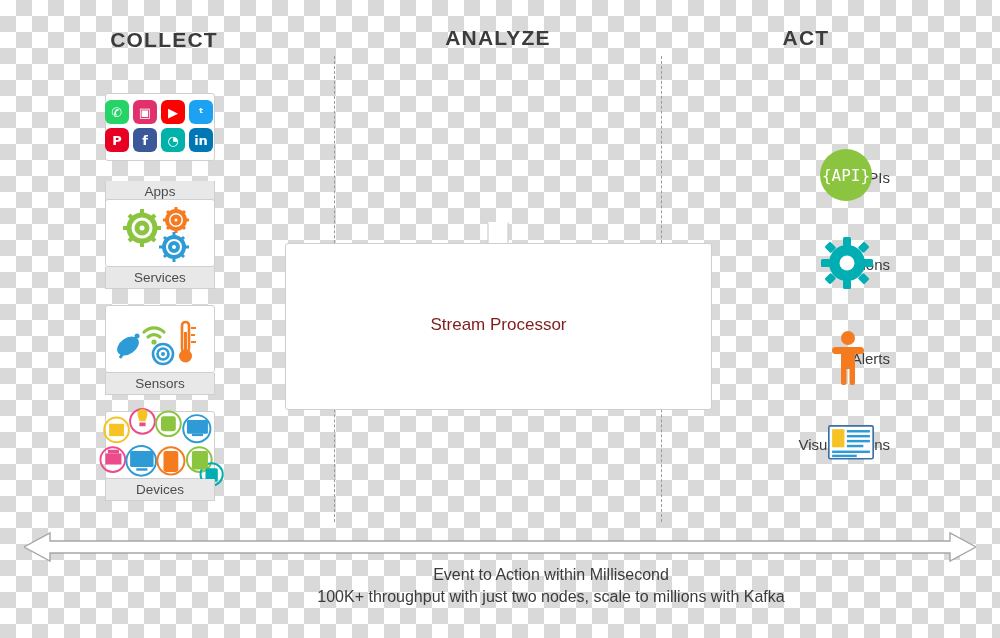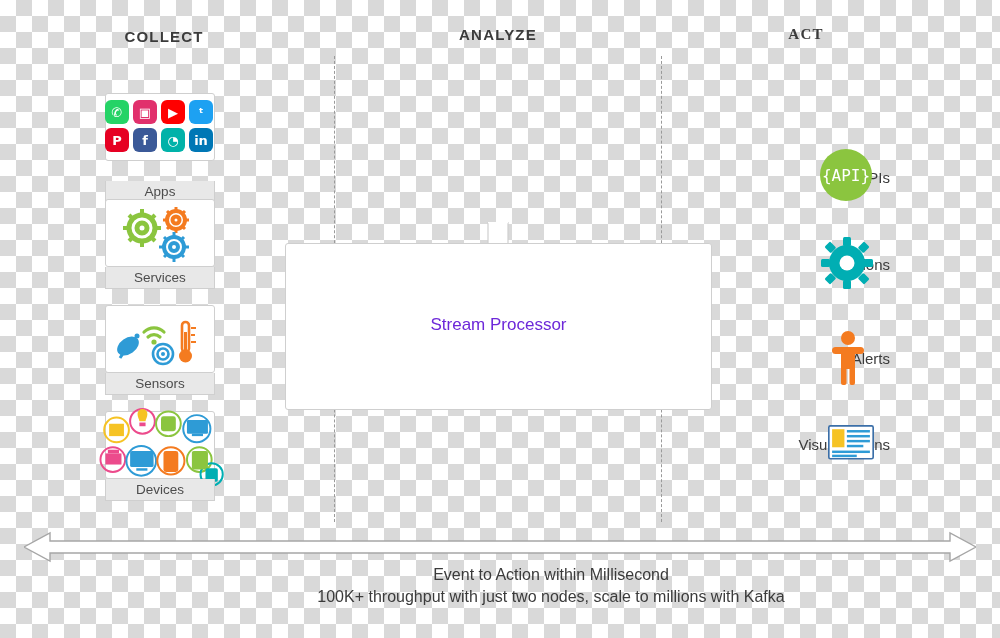--- a/index.html
+++ b/index.html
@@ -19,27 +19,27 @@
   }
 
   .stage { position: absolute; inset: 0; }
 
   
   .col-title {
     position: absolute;
     font-weight: bold;
     color: #3b3b3b;
     letter-spacing: 1.2px;
-    font-size: 15px;
+    font-size: 21px;
     text-align: center;
     white-space: nowrap;
   }
   #title-collect { left: 64px;  top: 28px;  width: 200px; }
   #title-analyze { left: 398px; top: 26px;  width: 200px; }
-  #title-act     { left: 706px; top: 26px;  width: 200px; font-family: Liberation Serif, serif; }
+  #title-act     { left: 706px; top: 26px;  width: 200px; }
 
   
   .divider {
     position: absolute;
     top: 56px;
     height: 466px;
     border-left: 1px dashed #9a9a9a;
   }
   #divider-left  { left: 334px; }
   #divider-right { left: 661px; }
@@ -119,21 +119,21 @@
     left: 285px; top: 243px;
     width: 427px; height: 167px;
     background: #ffffff;
     border: 1px solid #cfcfcf;
     border-radius: 3px;
   }
   #processor-label {
     position: absolute;
     left: 0; right: 0; top: 71px;
     text-align: center;
-    font-size: 17px; color: #6d28d9;
+    font-size: 17px; color: #7f1d1d;
   }
 
   
   .act-row { position: absolute; height: 56px; }
   .act-label {
     position: absolute;
     right: 0; top: 50%;
     transform: translateY(-50%);
     font-size: 15px; color: #3b3b3b;
     white-space: nowrap;

